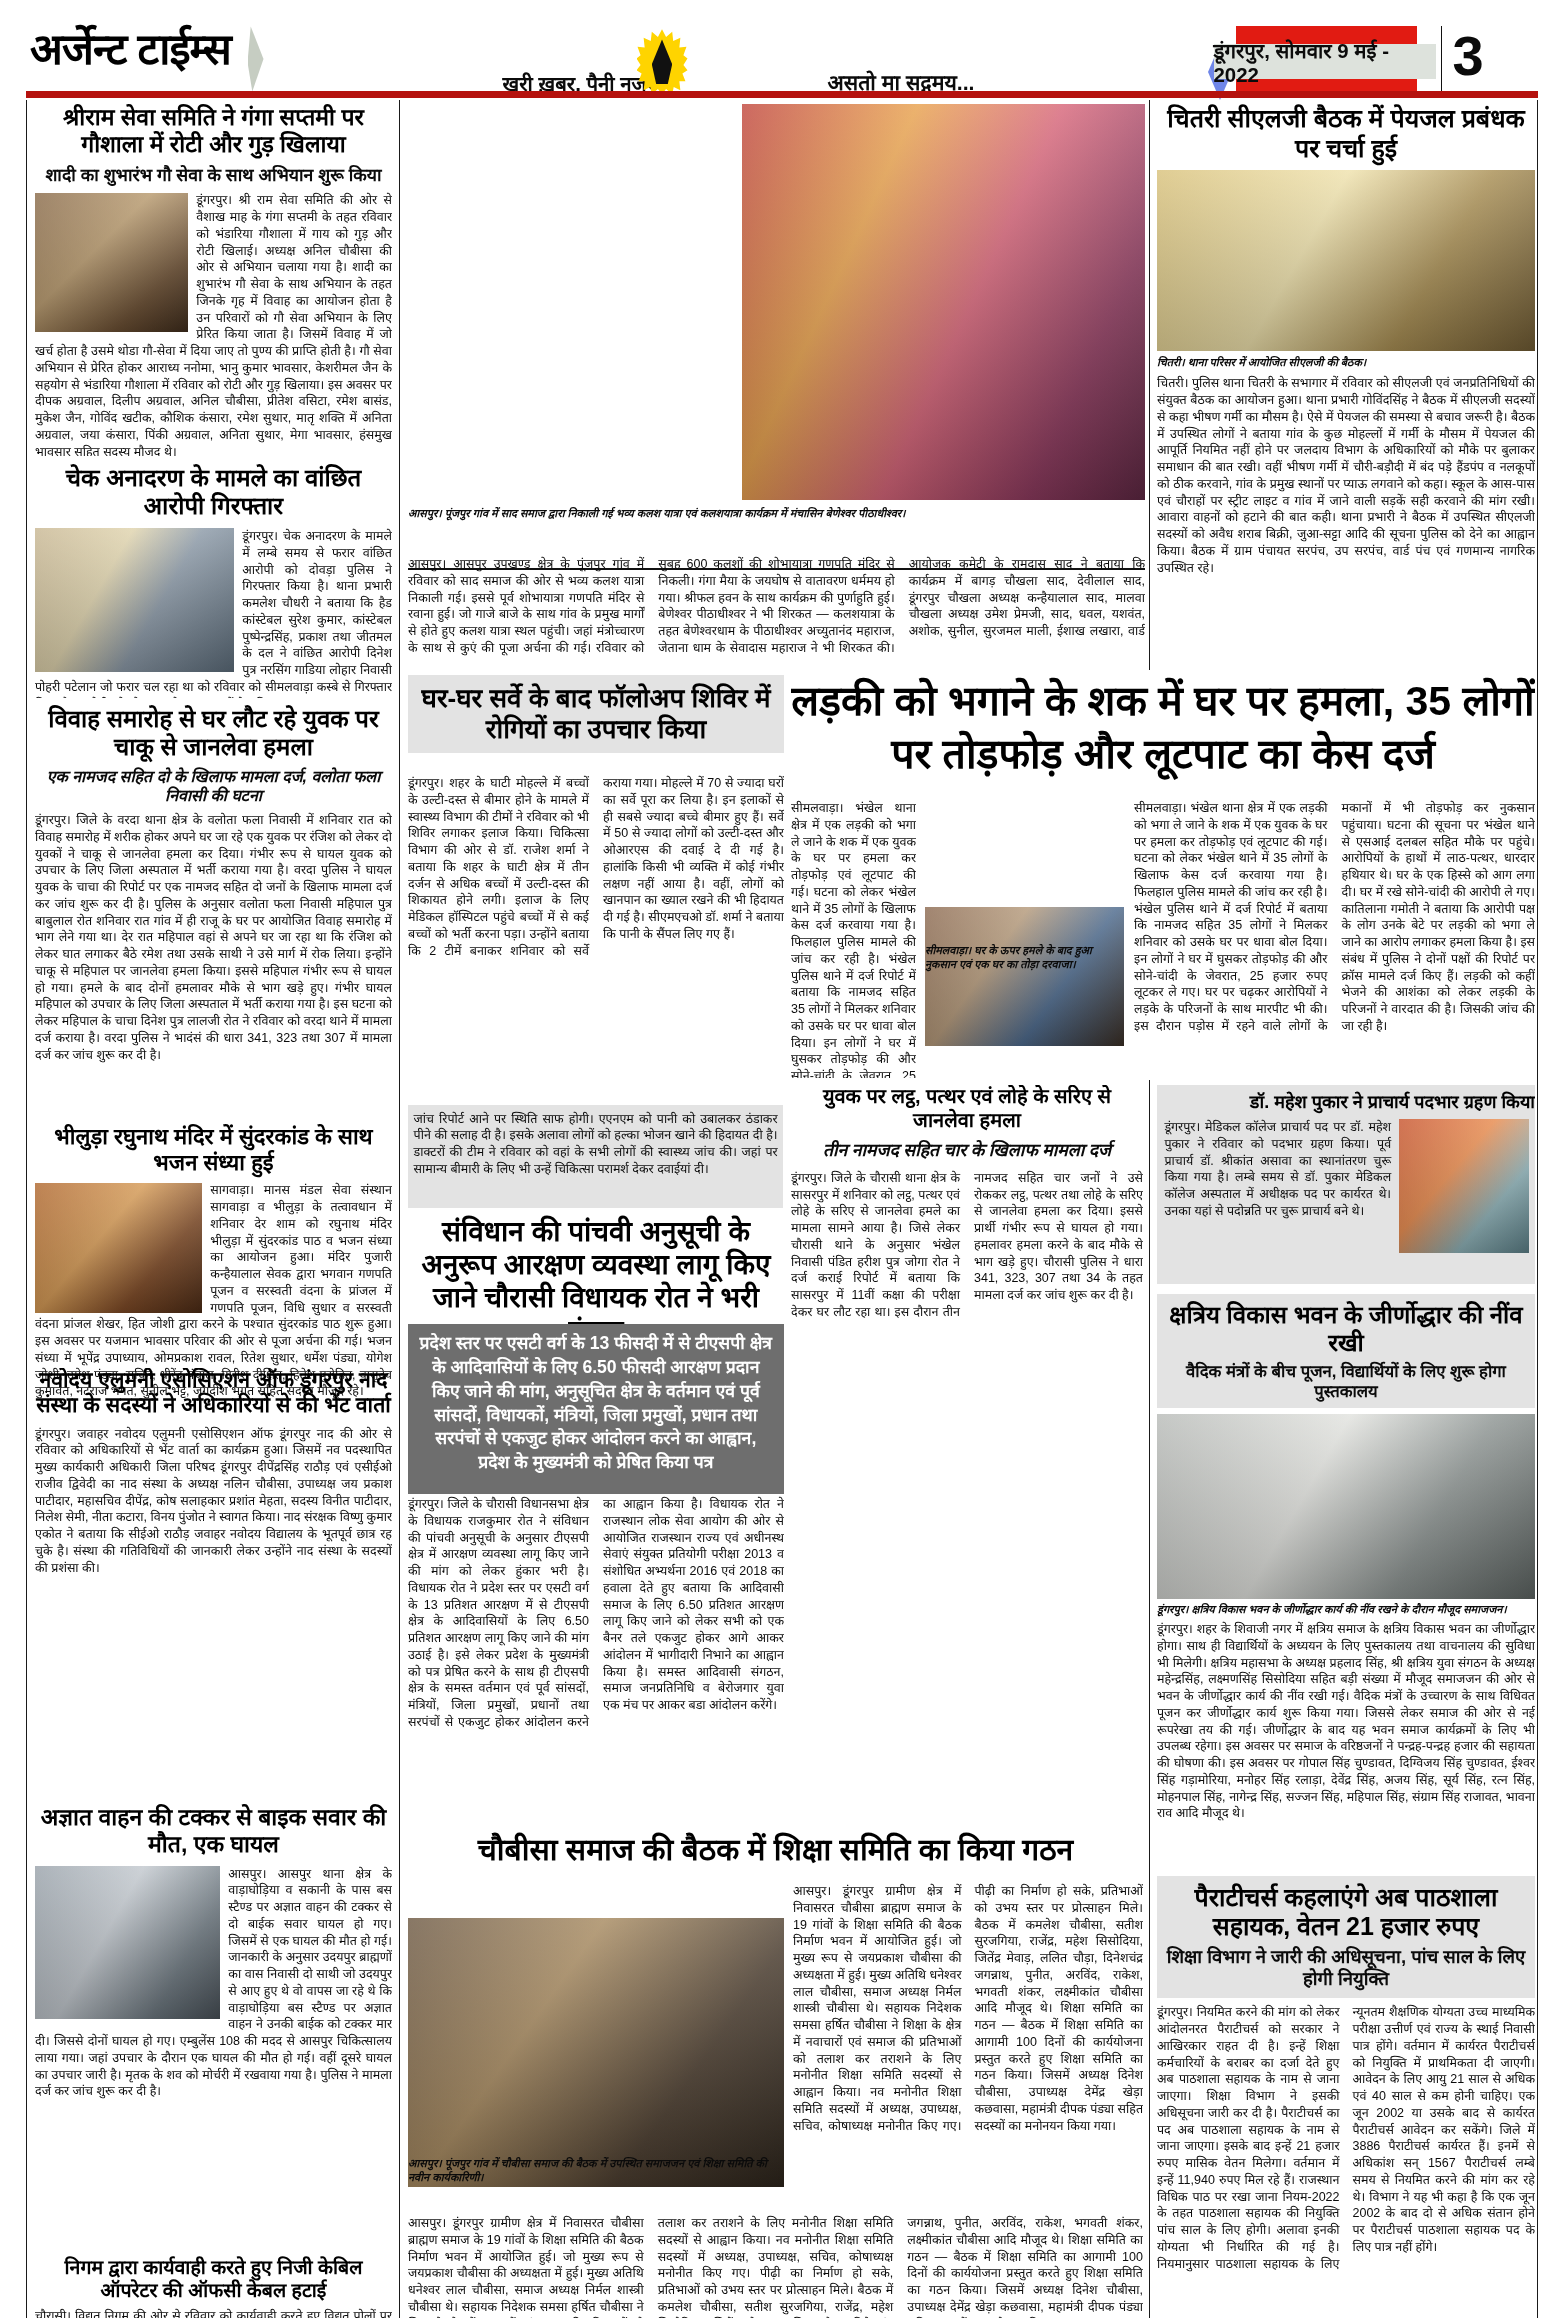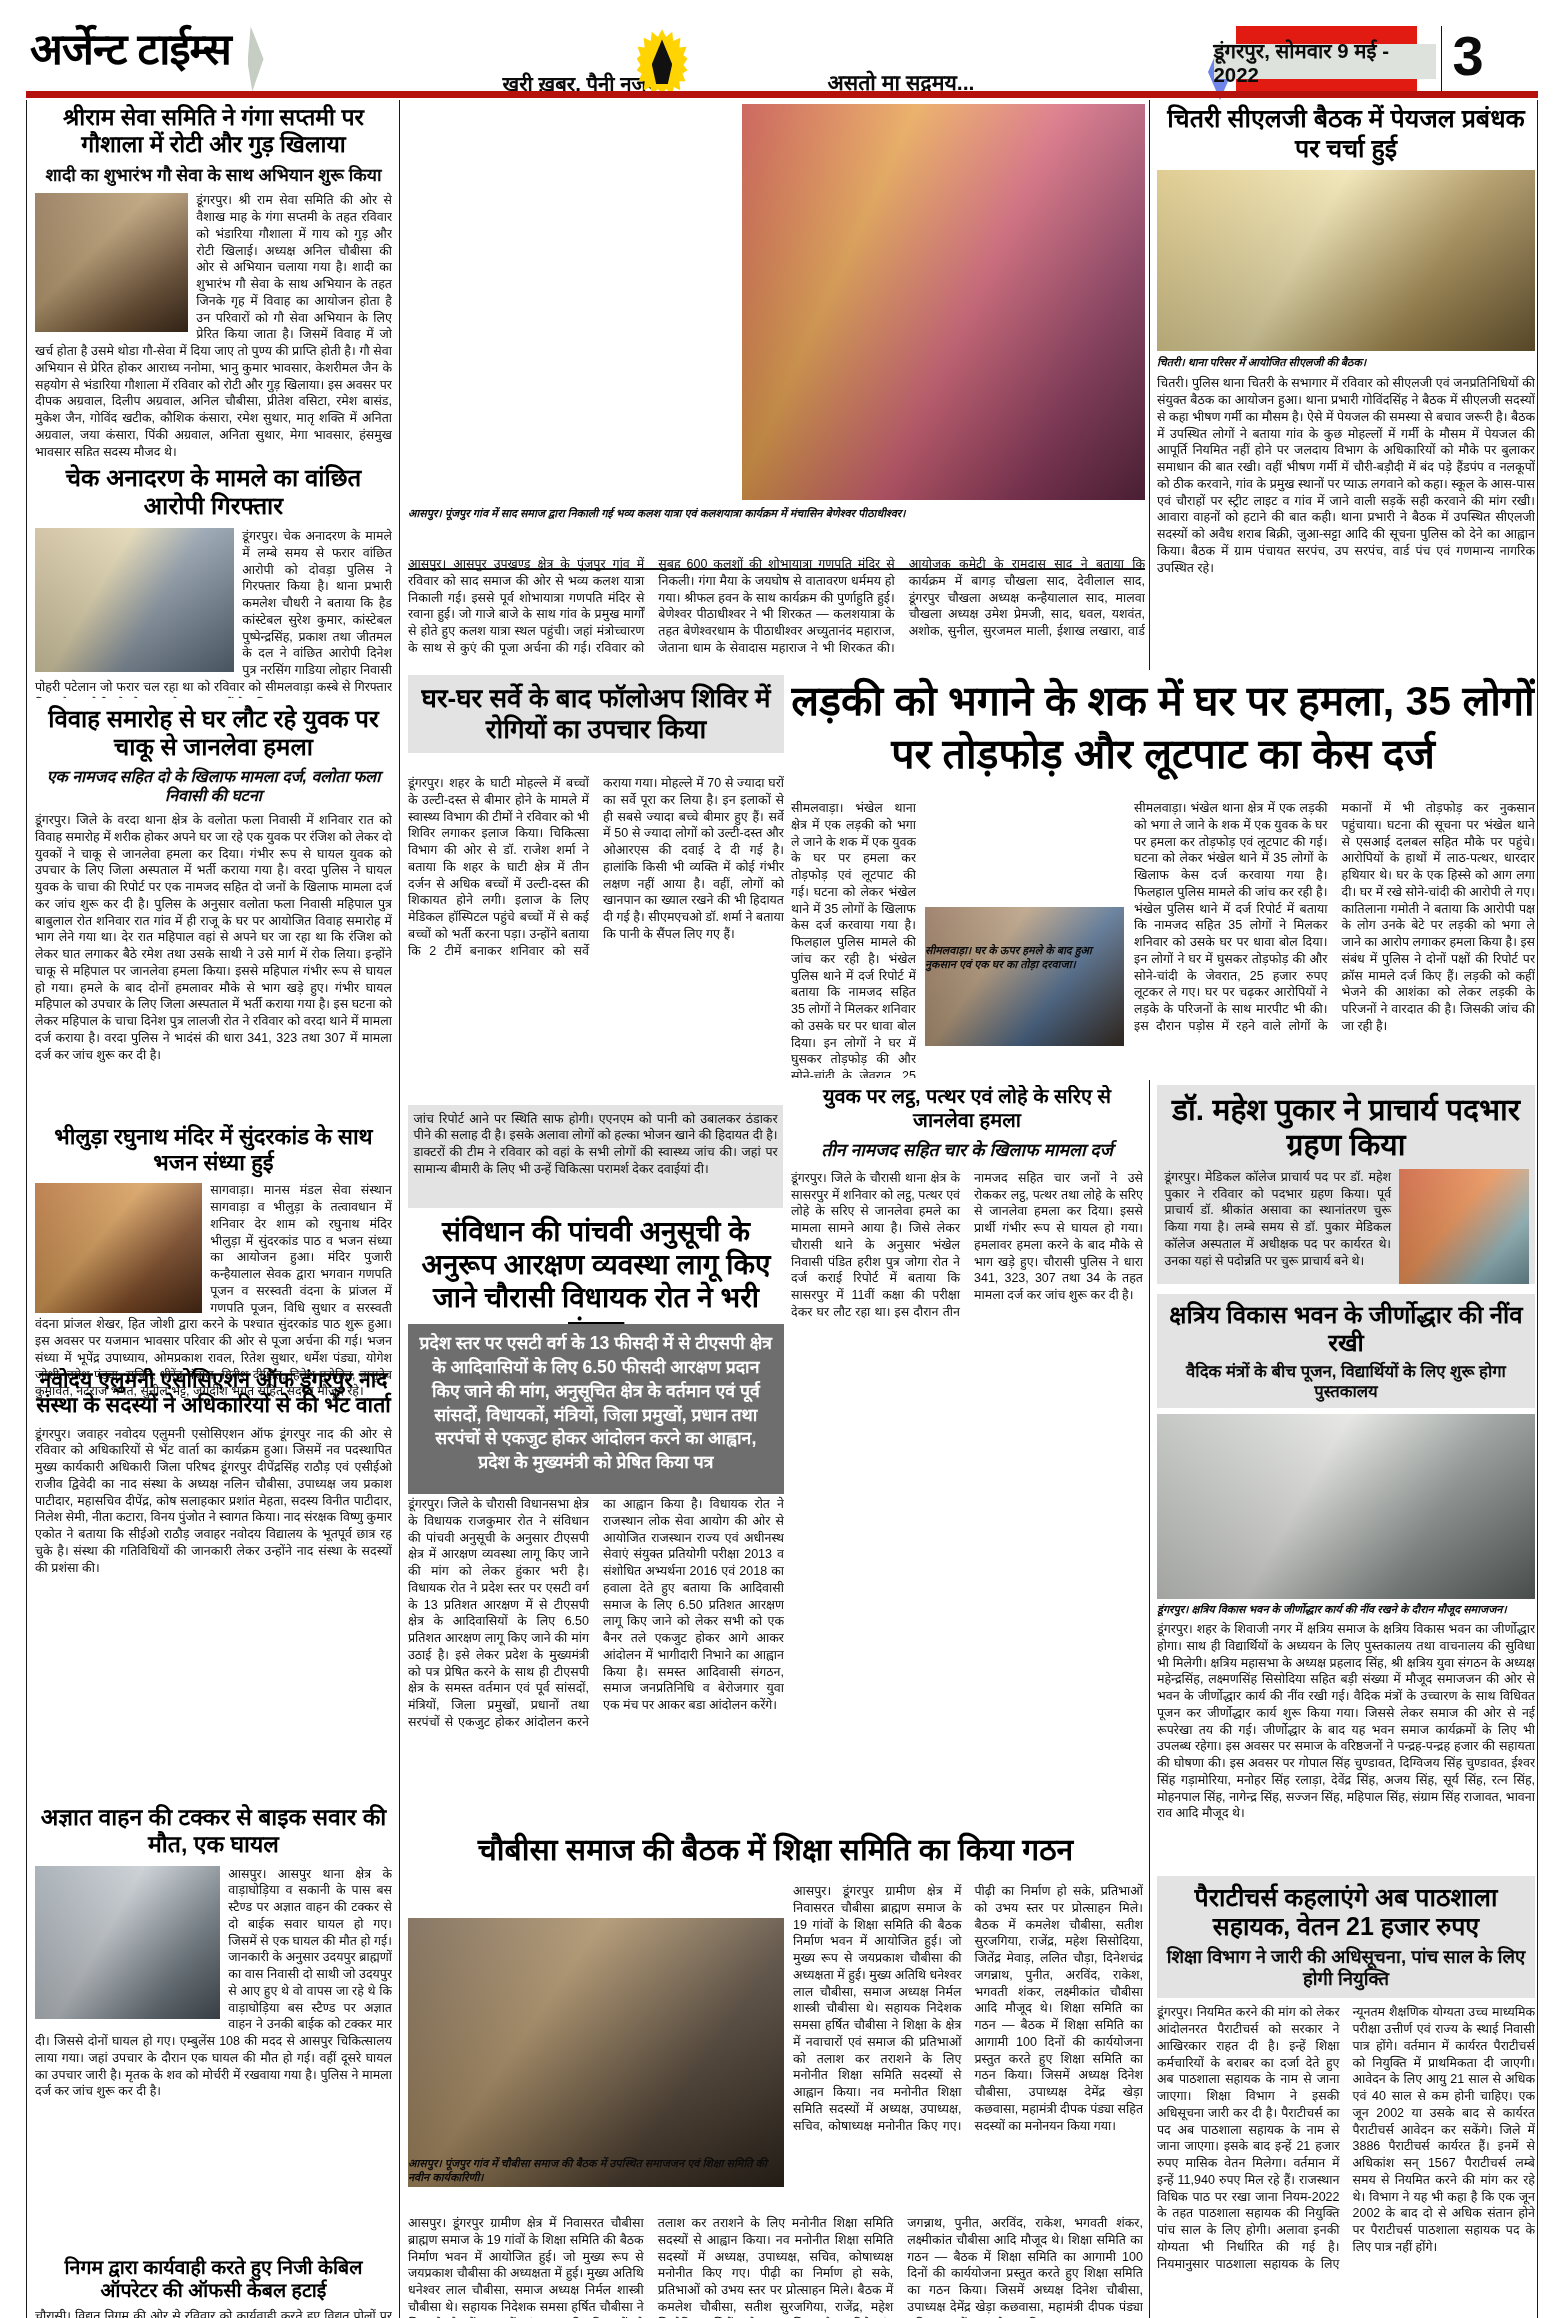--- a/index.html
+++ b/index.html
@@ -143,41 +143,41 @@
   </section>
 
   <section class="abs" style="left:408px;top:1215px;width:376px;height:612px;">
     <div class="hl" style="font-size:28px;">संविधान की पांचवी अनुसूची के अनुरूप आरक्षण व्यवस्था लागू किए जाने चौरासी विधायक रोत ने भरी हुंकार</div>
     <div class="deck abs" style="left:0;top:109px;width:357px;height:153px;padding:8.3px 9.3px;font-size:17.6px;">प्रदेश स्तर पर एसटी वर्ग के 13 फीसदी में से टीएसपी क्षेत्र के आदिवासियों के लिए 6.50 फीसदी आरक्षण प्रदान किए जाने की मांग, अनुसूचित क्षेत्र के वर्तमान एवं पूर्व सांसदों, विधायकों, मंत्रियों, जिला प्रमुखों, प्रधान तथा सरपंचों से एकजुट होकर आंदोलन करने का आह्वान, प्रदेश के मुख्यमंत्री को प्रेषित किया पत्र</div>
     <div class="body cols2 abs" style="left:0;top:281px;width:376px;height:332px;">डूंगरपुर। जिले के चौरासी विधानसभा क्षेत्र के विधायक राजकुमार रोत ने संविधान की पांचवी अनुसूची के अनुसार टीएसपी क्षेत्र में आरक्षण व्यवस्था लागू किए जाने की मांग को लेकर हुंकार भरी है। विधायक रोत ने प्रदेश स्तर पर एसटी वर्ग के 13 प्रतिशत आरक्षण में से टीएसपी क्षेत्र के आदिवासियों के लिए 6.50 प्रतिशत आरक्षण लागू किए जाने की मांग उठाई है। इसे लेकर प्रदेश के मुख्यमंत्री को पत्र प्रेषित करने के साथ ही टीएसपी क्षेत्र के समस्त वर्तमान एवं पूर्व सांसदों, मंत्रियों, जिला प्रमुखों, प्रधानों तथा सरपंचों से एकजुट होकर आंदोलन करने का आह्वान किया है। विधायक रोत ने राजस्थान लोक सेवा आयोग की ओर से आयोजित राजस्थान राज्य एवं अधीनस्थ सेवाएं संयुक्त प्रतियोगी परीक्षा 2013 व संशोधित अभ्यर्थना 2016 एवं 2018 का हवाला देते हुए बताया कि आदिवासी समाज के लिए 6.50 प्रतिशत आरक्षण लागू किए जाने को लेकर सभी को एक बैनर तले एकजुट होकर आगे आकर आंदोलन में भागीदारी निभाने का आह्वान किया है। समस्त आदिवासी संगठन, समाज जनप्रतिनिधि व बेरोजगार युवा एक मंच पर आकर बडा आंदोलन करेंगे।</div>
   </section>
 
   <section class="abs" style="left:791px;top:1085px;width:352px;height:740px;">
     <div class="hl" style="font-size:20px;">युवक पर लट्ठ, पत्थर एवं लोहे के सरिए से जानलेवा हमला</div>
-    <div class="sub it" style="font-size:17.6px;margin-top:7.4px;">तीन नामजद सहित चार के खिलाफ मामला दर्ज</div>
+    <div class="sub it" style="font-size:17.6px;margin-top:7.4px;font-family:Liberation Serif, serif;">तीन नामजद सहित चार के खिलाफ मामला दर्ज</div>
     <div class="body cols2" style="margin-top:9.3px;height:617px;">डूंगरपुर। जिले के चौरासी थाना क्षेत्र के सासरपुर में शनिवार को लट्ठ, पत्थर एवं लोहे के सरिए से जानलेवा हमले का मामला सामने आया है। जिसे लेकर चौरासी थाने के अनुसार भंखेल निवासी पंडित हरीश पुत्र जोगा रोत ने दर्ज कराई रिपोर्ट में बताया कि सासरपुर में 11वीं कक्षा की परीक्षा देकर घर लौट रहा था। इस दौरान तीन नामजद सहित चार जनों ने उसे रोककर लट्ठ, पत्थर तथा लोहे के सरिए से जानलेवा हमला कर दिया। इससे प्रार्थी गंभीर रूप से घायल हो गया। हमलावर हमला करने के बाद मौके से भाग खड़े हुए। चौरासी पुलिस ने धारा 341, 323, 307 तथा 34 के तहत मामला दर्ज कर जांच शुरू कर दी है।</div>
   </section>
 
   <section class="abs" style="left:408px;top:1832px;width:735px;height:559px;">
     <div class="hl" style="font-size:30px;">चौबीसा समाज की बैठक में शिक्षा समिति का किया गठन</div>
     <div class="photo p-chaubisa abs" style="left:0;top:51px;width:376px;height:269px;"></div>
     <div class="caption abs" style="left:0;top:325px;width:376px;height:51px;">आसपुर। पूंजपुर गांव में चौबीसा समाज की बैठक में उपस्थित समाजजन एवं शिक्षा समिति की नवीन कार्यकारिणी।</div>
     <div class="body abs" style="left:385px;top:51px;width:350px;height:325px;column-count:2;column-gap:13px;">आसपुर। डूंगरपुर ग्रामीण क्षेत्र में निवासरत चौबीसा ब्राह्मण समाज के 19 गांवों के शिक्षा समिति की बैठक निर्माण भवन में आयोजित हुई। जो मुख्य रूप से जयप्रकाश चौबीसा की अध्यक्षता में हुई। मुख्य अतिथि धनेश्वर लाल चौबीसा, समाज अध्यक्ष निर्मल शास्त्री चौबीसा थे। सहायक निदेशक समसा हर्षित चौबीसा ने शिक्षा के क्षेत्र में नवाचारों एवं समाज की प्रतिभाओं को तलाश कर तराशने के लिए मनोनीत शिक्षा समिति सदस्यों से आह्वान किया। नव मनोनीत शिक्षा समिति सदस्यों में अध्यक्ष, उपाध्यक्ष, सचिव, कोषाध्यक्ष मनोनीत किए गए। पीढ़ी का निर्माण हो सके, प्रतिभाओं को उभय स्तर पर प्रोत्साहन मिले। बैठक में कमलेश चौबीसा, सतीश सुरजगिया, राजेंद्र, महेश सिसोदिया, जितेंद्र मेवाड़, ललित चौड़ा, दिनेशचंद्र जगन्नाथ, पुनीत, अरविंद, राकेश, भगवती शंकर, लक्ष्मीकांत चौबीसा आदि मौजूद थे। शिक्षा समिति का गठन — बैठक में शिक्षा समिति का आगामी 100 दिनों की कार्ययोजना प्रस्तुत करते हुए शिक्षा समिति का गठन किया। जिसमें अध्यक्ष दिनेश चौबीसा, उपाध्यक्ष देमेंद्र खेड़ा कछवासा, महामंत्री दीपक पंड्या सहित सदस्यों का मनोनयन किया गया।</div>
     <div class="body cols3 abs" style="left:0;top:383px;width:735px;height:176px;">आसपुर। डूंगरपुर ग्रामीण क्षेत्र में निवासरत चौबीसा ब्राह्मण समाज के 19 गांवों के शिक्षा समिति की बैठक निर्माण भवन में आयोजित हुई। जो मुख्य रूप से जयप्रकाश चौबीसा की अध्यक्षता में हुई। मुख्य अतिथि धनेश्वर लाल चौबीसा, समाज अध्यक्ष निर्मल शास्त्री चौबीसा थे। सहायक निदेशक समसा हर्षित चौबीसा ने शिक्षा के क्षेत्र में नवाचारों एवं समाज की प्रतिभाओं को तलाश कर तराशने के लिए मनोनीत शिक्षा समिति सदस्यों से आह्वान किया। नव मनोनीत शिक्षा समिति सदस्यों में अध्यक्ष, उपाध्यक्ष, सचिव, कोषाध्यक्ष मनोनीत किए गए। पीढ़ी का निर्माण हो सके, प्रतिभाओं को उभय स्तर पर प्रोत्साहन मिले। बैठक में कमलेश चौबीसा, सतीश सुरजगिया, राजेंद्र, महेश सिसोदिया, जितेंद्र मेवाड़, ललित चौड़ा, दिनेशचंद्र जगन्नाथ, पुनीत, अरविंद, राकेश, भगवती शंकर, लक्ष्मीकांत चौबीसा आदि मौजूद थे। शिक्षा समिति का गठन — बैठक में शिक्षा समिति का आगामी 100 दिनों की कार्ययोजना प्रस्तुत करते हुए शिक्षा समिति का गठन किया। जिसमें अध्यक्ष दिनेश चौबीसा, उपाध्यक्ष देमेंद्र खेड़ा कछवासा, महामंत्री दीपक पंड्या सहित सदस्यों का मनोनयन किया गया।</div>
   </section>
 
   <section class="abs" style="left:1157px;top:104px;width:378px;height:563px;">
     <div class="hl" style="font-size:25px;">चितरी सीएलजी बैठक में पेयजल प्रबंधक पर चर्चा हुई</div>
     <div class="photo p-clg" style="width:378px;height:181px;margin-top:7.4px;"></div>
     <div class="caption" style="margin-top:4.6px;">चितरी। थाना परिसर में आयोजित सीएलजी की बैठक।</div>
     <div class="body" style="margin-top:5.6px;height:278px;">चितरी। पुलिस थाना चितरी के सभागार में रविवार को सीएलजी एवं जनप्रतिनिधियों की संयुक्त बैठक का आयोजन हुआ। थाना प्रभारी गोविंदसिंह ने बैठक में सीएलजी सदस्यों से कहा भीषण गर्मी का मौसम है। ऐसे में पेयजल की समस्या से बचाव जरूरी है। बैठक में उपस्थित लोगों ने बताया गांव के कुछ मोहल्लों में गर्मी के मौसम में पेयजल की आपूर्ति नियमित नहीं होने पर जलदाय विभाग के अधिकारियों को मौके पर बुलाकर समाधान की बात रखी। वहीं भीषण गर्मी में चौरी-बड़ौदी में बंद पड़े हैंडपंप व नलकूपों को ठीक करवाने, गांव के प्रमुख स्थानों पर प्याऊ लगवाने को कहा। स्कूल के आस-पास एवं चौराहों पर स्ट्रीट लाइट व गांव में जाने वाली सड़कें सही करवाने की मांग रखी। आवारा वाहनों को हटाने की बात कही। थाना प्रभारी ने बैठक में उपस्थित सीएलजी सदस्यों को अवैध शराब बिक्री, जुआ-सट्टा आदि की सूचना पुलिस को देने का आह्वान किया। बैठक में ग्राम पंचायत सरपंच, उप सरपंच, वार्ड पंच एवं गणमान्य नागरिक उपस्थित रहे।</div>
   </section>
 
   <section class="abs greybg" style="left:1157px;top:1085px;width:378px;height:199px;padding:0;">
-    <div class="hl" style="font-size:30px;padding-top:6.5px;">डॉ. महेश पुकार ने प्राचार्य पदभार ग्रहण किया</div>
+    <div class="hl" style="font-size:18px;padding-top:6.5px;text-align:right;">डॉ. महेश पुकार ने प्राचार्य पदभार ग्रहण किया</div>
     <div class="photo p-principal" style="float:right;width:130px;height:134px;margin:6.5px 6.5px 2.8px 7.4px;"></div>
     <div class="body" style="margin:6.5px 6.5px 0 7.4px;">डूंगरपुर। मेडिकल कॉलेज प्राचार्य पद पर डॉ. महेश पुकार ने रविवार को पदभार ग्रहण किया। पूर्व प्राचार्य डॉ. श्रीकांत असावा का स्थानांतरण चुरू किया गया है। लम्बे समय से डॉ. पुकार मेडिकल कॉलेज अस्पताल में अधीक्षक पद पर कार्यरत थे। उनका यहां से पदोन्नति पर चुरू प्राचार्य बने थे।</div>
   </section>
 
   <section class="abs" style="left:1157px;top:1294px;width:378px;height:577px;">
     <div class="hl greybg" style="font-size:24px;padding:6.5px 3.7px 1.9px;">क्षत्रिय विकास भवन के जीर्णोद्धार की नींव रखी</div>
     <div class="sub greybg" style="font-size:16.7px;padding:2.8px 3.7px 6.5px;">वैदिक मंत्रों के बीच पूजन, विद्यार्थियों के लिए शुरू होगा पुस्तकालय</div>
     <div class="photo p-kshatriya" style="width:378px;height:185px;margin-top:5.6px;"></div>
     <div class="caption" style="margin-top:3.7px;">डूंगरपुर। क्षत्रिय विकास भवन के जीर्णोद्धार कार्य की नींव रखने के दौरान मौजूद समाजजन।</div>
     <div class="body" style="margin-top:4.6px;height:241px;">डूंगरपुर। शहर के शिवाजी नगर में क्षत्रिय समाज के क्षत्रिय विकास भवन का जीर्णोद्धार होगा। साथ ही विद्यार्थियों के अध्ययन के लिए पुस्तकालय तथा वाचनालय की सुविधा भी मिलेगी। क्षत्रिय महासभा के अध्यक्ष प्रहलाद सिंह, श्री क्षत्रिय युवा संगठन के अध्यक्ष महेन्द्रसिंह, लक्ष्मणसिंह सिसोदिया सहित बड़ी संख्या में मौजूद समाजजन की ओर से भवन के जीर्णोद्धार कार्य की नींव रखी गई। वैदिक मंत्रों के उच्चारण के साथ विधिवत पूजन कर जीर्णोद्धार कार्य शुरू किया गया। जिससे लेकर समाज की ओर से नई रूपरेखा तय की गई। जीर्णोद्धार के बाद यह भवन समाज कार्यक्रमों के लिए भी उपलब्ध रहेगा। इस अवसर पर समाज के वरिष्ठजनों ने पन्द्रह-पन्द्रह हजार की सहायता की घोषणा की। इस अवसर पर गोपाल सिंह चुण्डावत, दिग्विजय सिंह चुण्डावत, ईश्वर सिंह गड़ामोरिया, मनोहर सिंह रलाड़ा, देवेंद्र सिंह, अजय सिंह, सूर्य सिंह, रत्न सिंह, मोहनपाल सिंह, नागेन्द्र सिंह, सज्जन सिंह, महिपाल सिंह, संग्राम सिंह राजावत, भावना राव आदि मौजूद थे।</div>

